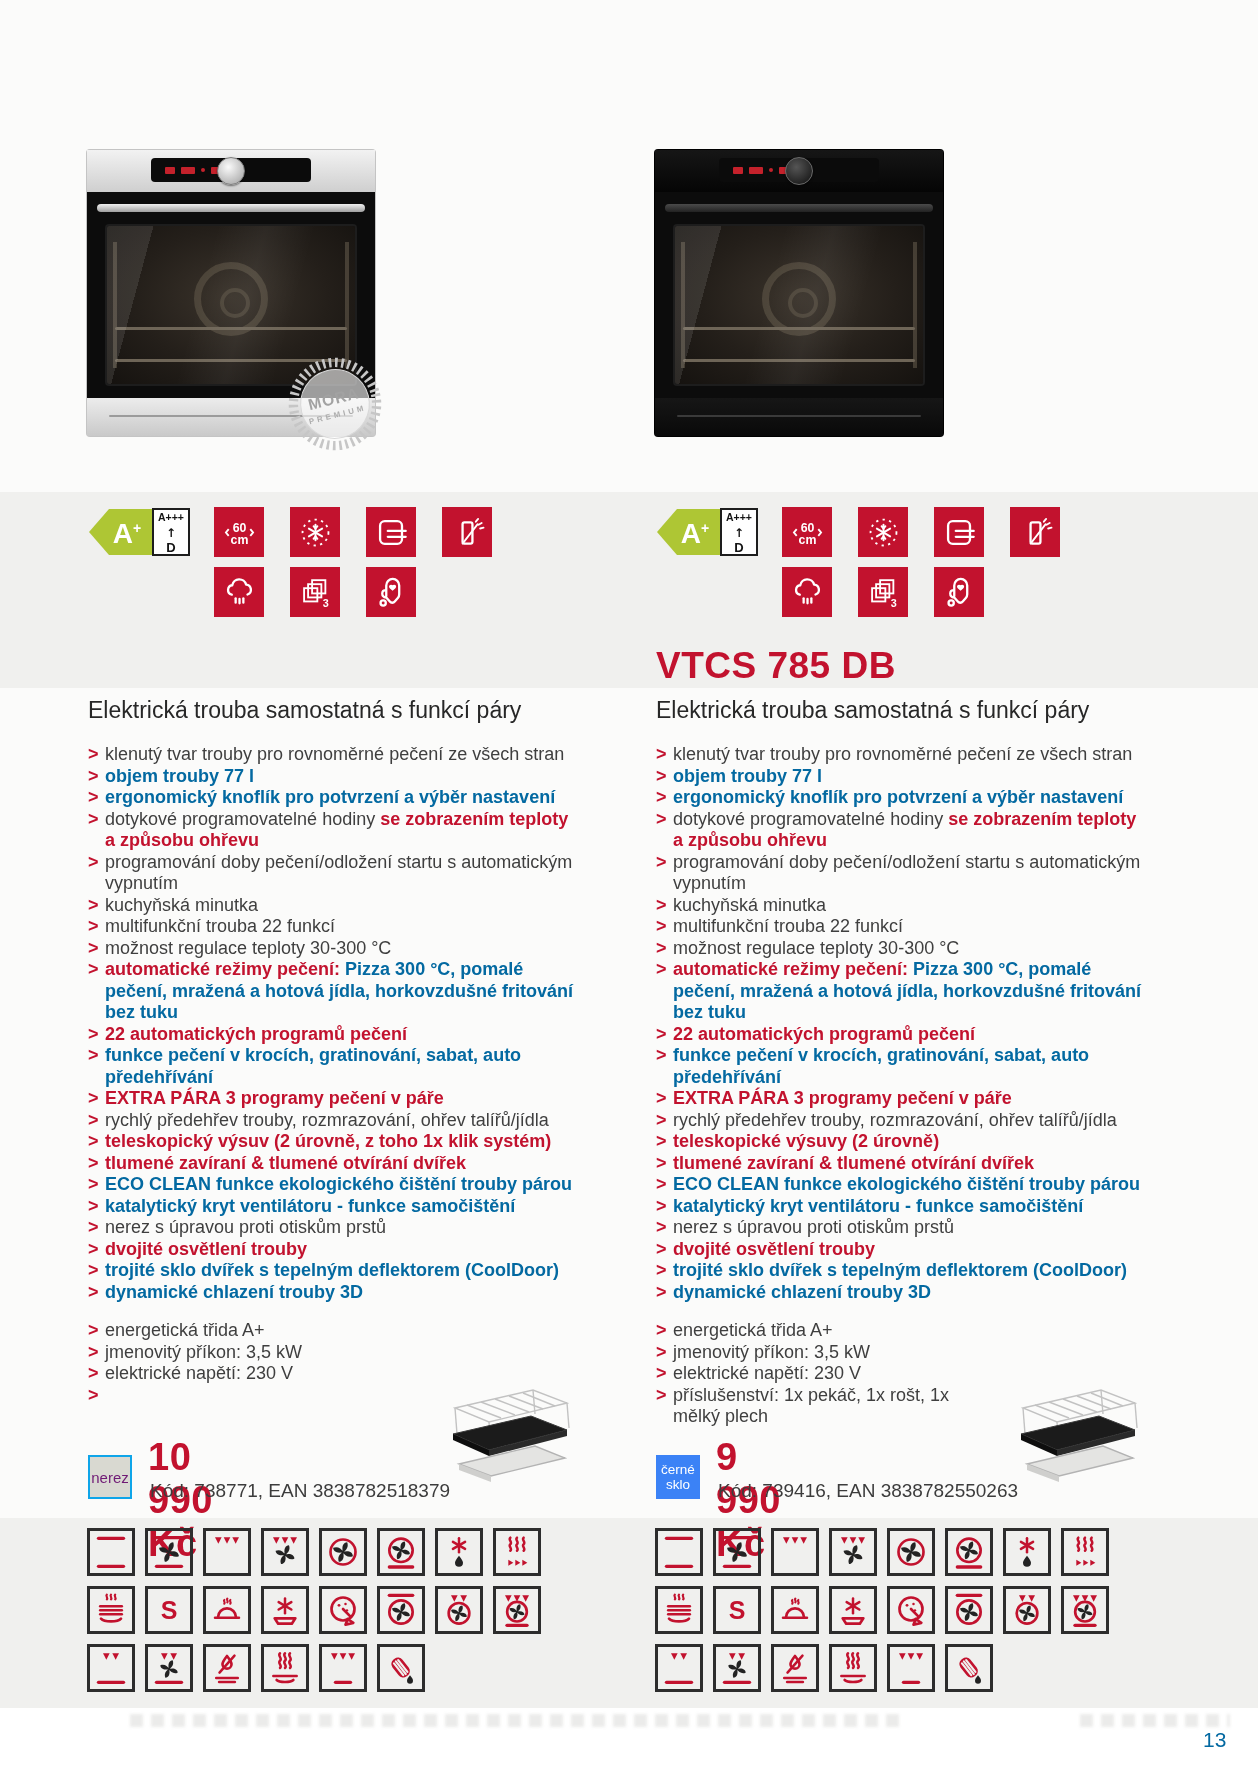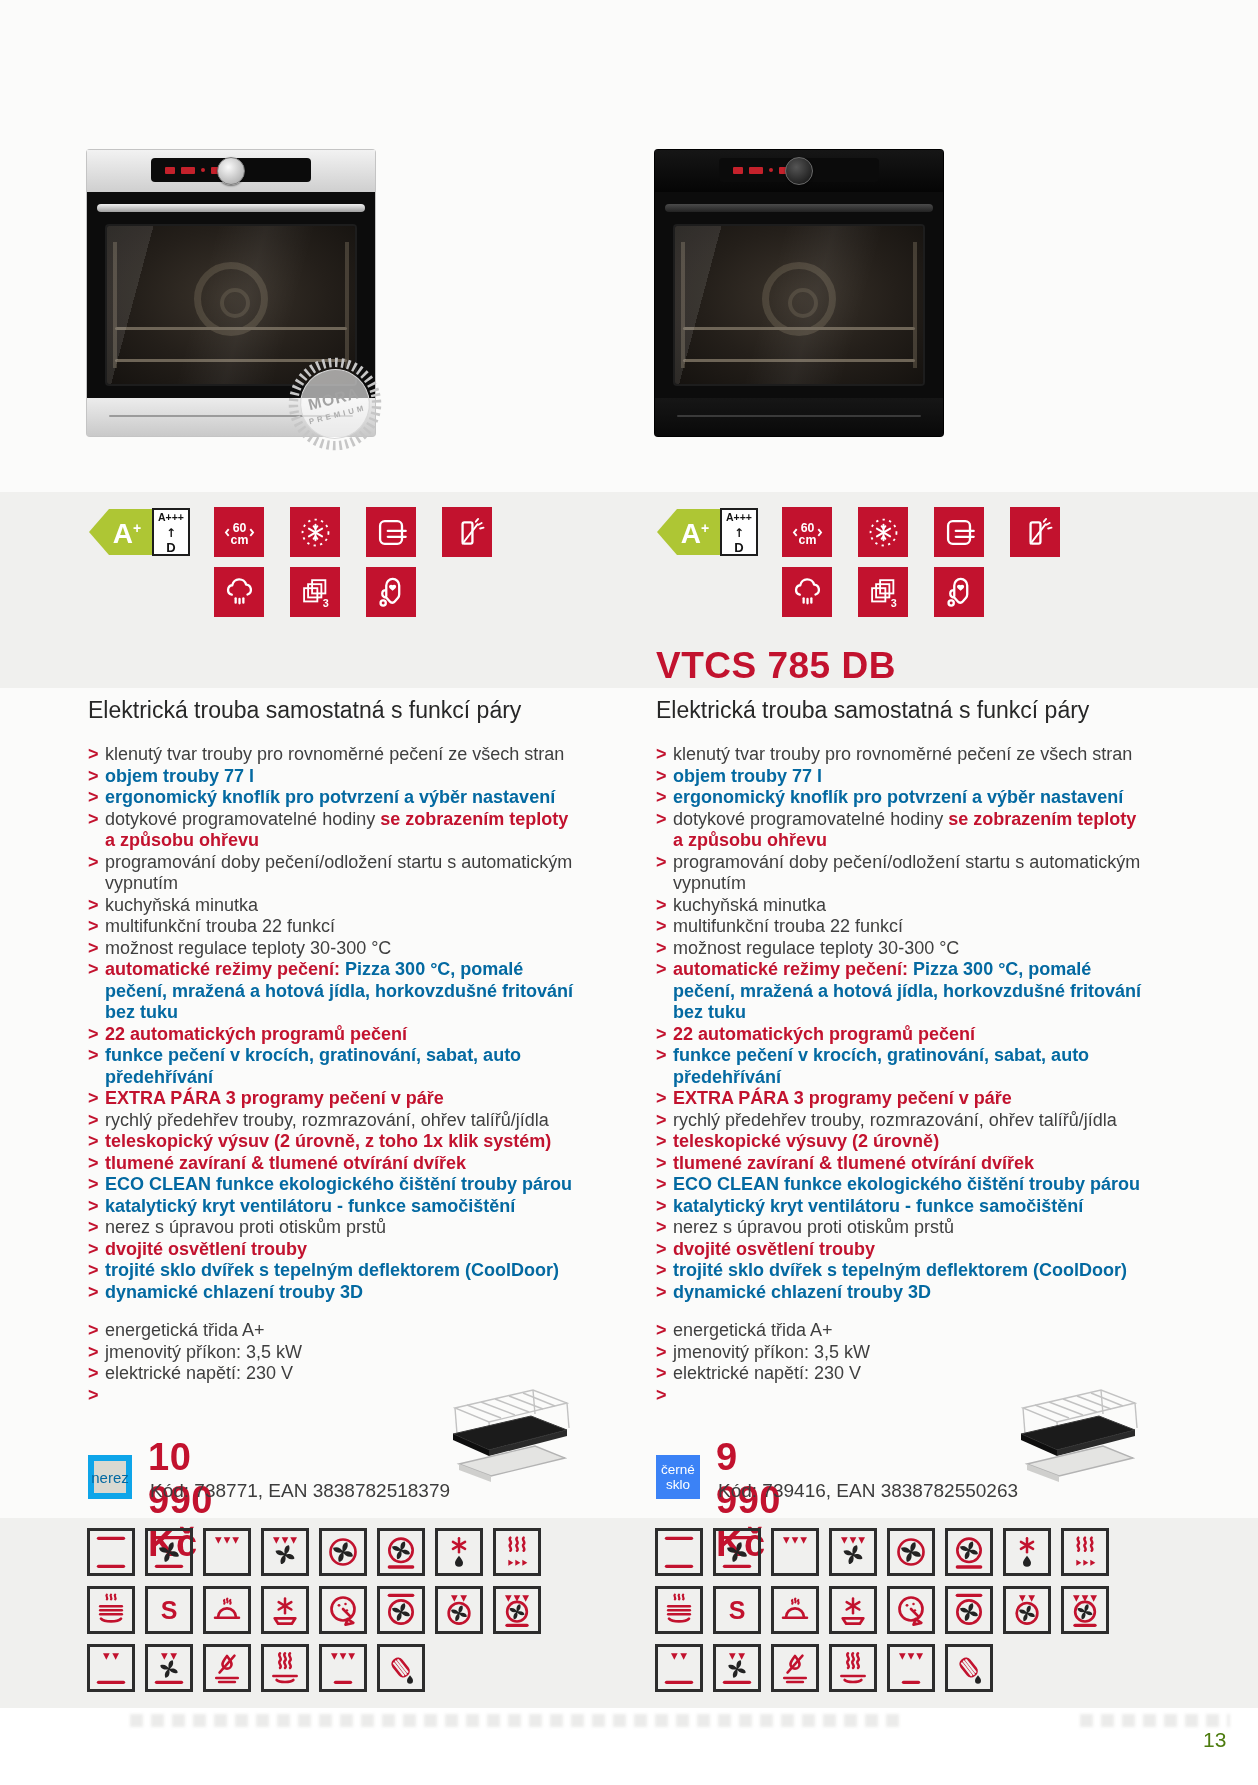--- a/index.html
+++ b/index.html
@@ -77,21 +77,21 @@
   ul.features{list-style:none;width:494px}
   ul.features li{position:relative;padding-left:17px;font-size:18px;line-height:21.5px;color:var(--txt)}
   ul.features li .arr{position:absolute;left:0;top:0;color:var(--red);font-weight:700}
   .seg-n{color:var(--txt)} .seg-b{color:#0369a1;font-weight:700} .seg-r{color:var(--red);font-weight:700}
   ul.specs{margin-top:17px;width:310px}
 
   .accessory{position:absolute;left:348px;top:1368px;width:148px;height:132px}
 
   .pricebox{position:absolute;left:1px;top:1452px;height:52px}
   .swatch{position:absolute;left:0;top:3px;width:44px;height:44px;display:flex;align-items:center;justify-content:center;text-align:center}
-  .swatch.light{background:#d9d9d1;border:6px solid #0ea5e9;color:#0369a1;font-size:15px}
+  .swatch.light{background:#d9d9d1;border:2px solid #0ea5e9;color:#701a75;font-size:15px}
   .swatch.dark{background:#3b82f6;color:#fff;font-size:13.5px;line-height:15px}
   .price{position:absolute;left:60px;top:-16px;font-size:38px;font-weight:700;color:var(--red);letter-spacing:.5px}
   .codeline{position:absolute;left:62px;top:28px;font-size:19px;color:#3c3c3c;white-space:nowrap}
 
   
   .fgrid{position:absolute;left:0;top:1528px;width:456px;display:flex;flex-wrap:wrap;gap:10px}
   .ftile{width:48px;height:48px;border:3px solid #2d2d2d;display:flex;align-items:center;justify-content:center}
   .ftile svg{width:40px;height:40px}
 
   
@@ -109,21 +109,21 @@
   .f-w{fill:#fff}
   .t-w{fill:#fff;font:700 8px "Liberation Sans",sans-serif;text-anchor:middle}
   .t-w.sm{font:700 7px "Liberation Sans",sans-serif}
   .dash-w{stroke:#fff;stroke-width:1.2;fill:none;stroke-dasharray:1.5 2.8}
   .stripe{stroke:#f0f0ee;stroke-width:1.3;stroke-linecap:round}
 
   .ghost{position:absolute;top:1714px;height:13px;opacity:.55;filter:blur(1.5px);
          background:repeating-linear-gradient(90deg,#dcdcda 0 13px,transparent 13px 21px)}
   .ghost.g1{left:130px;width:770px}
   .ghost.g2{left:1080px;width:150px}
-  .pagenum{position:absolute;left:1203px;top:1728px;font-size:21px;color:#4d7c0f}
+  .pagenum{position:absolute;left:1203px;top:1728px;font-size:21px;color:#0369a1}
 </style>
 </head>
 <body>
 
 <div id="page">
   <div class="band a"></div>
   <div class="band b"></div>
   <div class="bottom-white"></div>
 
   <section class="card c0">
@@ -674,21 +674,21 @@
           <li><span class="arr">&gt;</span><span class="seg-b">katalytický kryt ventilátoru - funkce samočištění</span></li>
           <li><span class="arr">&gt;</span><span class="seg-n">nerez s úpravou proti otiskům prstů</span></li>
           <li><span class="arr">&gt;</span><span class="seg-r">dvojité osvětlení trouby</span></li>
           <li><span class="arr">&gt;</span><span class="seg-b">trojité sklo dvířek s tepelným deflektorem (CoolDoor)</span></li>
           <li><span class="arr">&gt;</span><span class="seg-b">dynamické chlazení trouby 3D</span></li>
         </ul>
       <ul class="features specs">
           <li><span class="arr">&gt;</span><span class="seg-n">energetická třida A+</span></li>
           <li><span class="arr">&gt;</span><span class="seg-n">jmenovitý příkon: 3,5 kW</span></li>
           <li><span class="arr">&gt;</span><span class="seg-n">elektrické napětí: 230 V</span></li>
-          <li><span class="arr">&gt;</span></li>
+          <li><span class="arr">&gt;</span><span class="seg-n">příslušenství: 1x pekáč, 1x rošt, 1x mělký plech</span></li>
         </ul>
     </div>
 
     <div class="accessory">
       <svg viewBox="0 0 148 132">
         <g stroke="#c2c2c2" stroke-width="1.4" fill="none">
           <polygon points="20,40 98,22 132,35 54,54"></polygon>
           <line x1="32" y1="37" x2="66" y2="50"></line>
             <line x1="46" y1="34" x2="80" y2="47"></line>
           <line x1="60" y1="31" x2="94" y2="44"></line>

